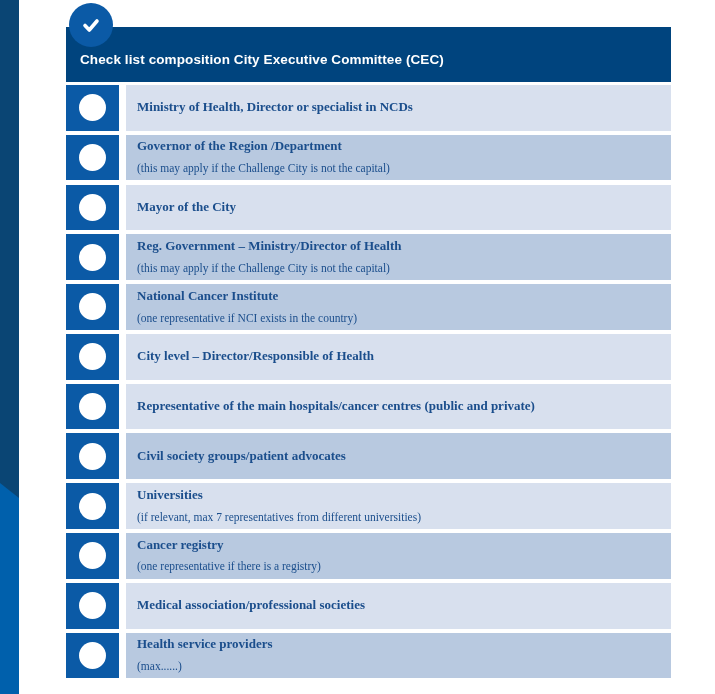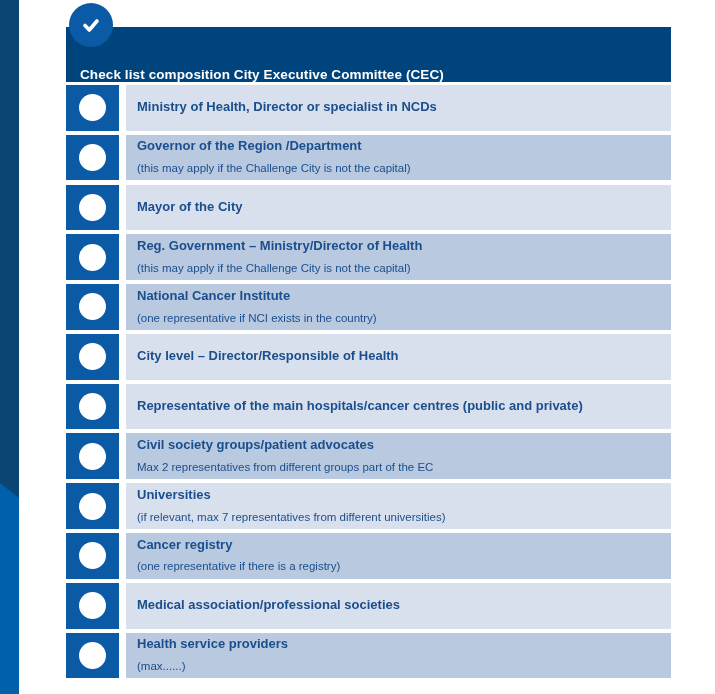--- a/index.html
+++ b/index.html
@@ -23,30 +23,30 @@
     position:absolute;left:69px;top:3px;width:44px;height:44px;
     border-radius:50%;background:var(--cell-bg);
     display:flex;align-items:center;justify-content:center;
     z-index:3;
   }
   .check-badge svg{display:block;}
   
   .list-header{
     position:absolute;left:66px;top:27px;width:605px;height:55px;
     background:var(--header-bg);
-    display:flex;align-items:flex-end;
+    display:flex;align-items:center;
     box-sizing:border-box;
     padding:10px 10px 0 14px;
     color:#ffffff;font-size:13.5px;font-weight:bold;letter-spacing:0.1px;
     z-index:2;
   }
   
   .rows{
     position:absolute;left:66px;top:85px;width:605px;
-    display:flex;flex-direction:column;gap:4.1px;
+    display:flex;flex-direction:column;gap:4.1px;font-family:Liberation Serif, serif;
   }
   .row{display:flex;height:45.7px;}
   .row .cell{
     width:53px;flex:0 0 53px;background:var(--cell-bg);
     display:flex;align-items:center;justify-content:center;
   }
   .row .circle{width:27px;height:27px;border-radius:50%;background:#ffffff;}
   .row .gap{width:7px;flex:0 0 7px;background:transparent;}
   .row .content{
     flex:1;display:flex;flex-direction:column;justify-content:center;
@@ -150,21 +150,20 @@
       <div class="title">Representative of the main hospitals/cancer centres (public and private)</div>
     </div>
   </div>
     <div class="row dark">
     <div class="cell">
       <div class="circle"></div>
     </div>
     <div class="gap"></div>
     <div class="content">
       <div class="title">Civil society groups/patient advocates</div>
-      <div class="subtitle">Max 2 representatives from different groups part of the EC</div>
     </div>
   </div>
     <div class="row light">
     <div class="cell">
       <div class="circle"></div>
     </div>
     <div class="gap"></div>
     <div class="content">
       <div class="title">Universities</div>
       <div class="subtitle">(if relevant, max 7 representatives from different universities)</div>

